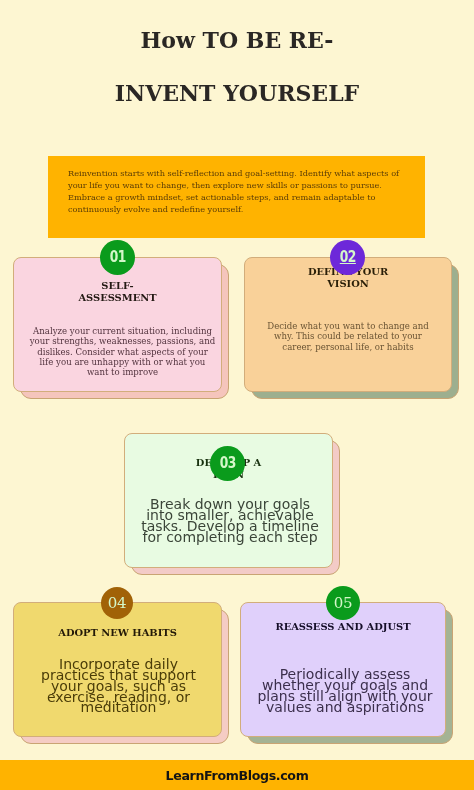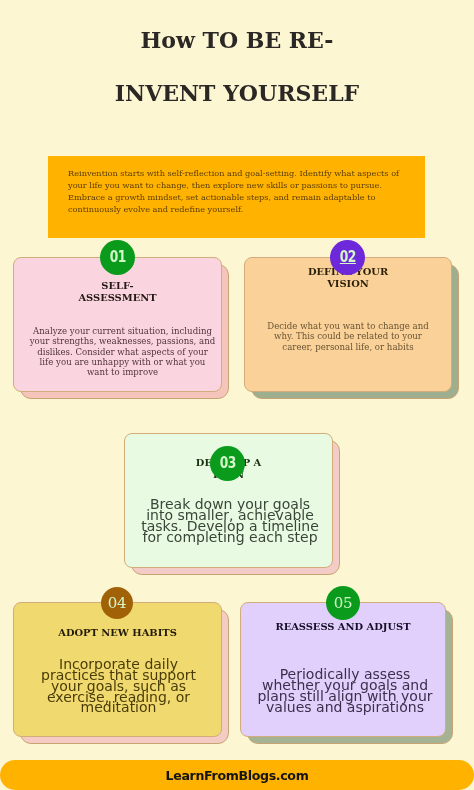--- a/index.html
+++ b/index.html
@@ -9,21 +9,21 @@
   .intro p{margin:0;position:absolute;left:20px;top:11px;width:337px;font-family:"DejaVu Serif",serif;font-size:8.2px;line-height:12px;color:#4a3a10;}
   .card-wrap{position:absolute;}
   .shadow{position:absolute;left:7px;top:7px;right:-7px;bottom:-7px;border-radius:11px;box-sizing:border-box;border:1px solid #C9A473;}
   .card{position:absolute;left:0;top:0;right:0;bottom:0;border-radius:8px;box-sizing:border-box;border:1px solid #D2AD7B;overflow:hidden;}
   .badge{position:absolute;width:35px;height:35px;border-radius:50%;background:#12A021;color:#cdf2c4;display:flex;align-items:center;justify-content:center;z-index:6;}
   .badge span{font-family:"DejaVu Sans",sans-serif;font-weight:bold;font-size:15px;letter-spacing:-0.6px;display:block;transform:scaleX(.82);line-height:1;position:relative;top:-0.5px;}
   .badge.serif span{font-family:"DejaVu Serif",serif;font-weight:normal;font-size:15px;letter-spacing:-0.2px;transform:none;top:0;}
   .ctitle{position:absolute;left:0;right:0;font-family:"DejaVu Serif",serif;font-weight:bold;font-size:9.9px;line-height:12.4px;text-align:center;color:#241a14;letter-spacing:0px;}
   .cbody{position:absolute;font-family:"DejaVu Serif",serif;font-size:8.6px;line-height:10.3px;text-align:center;color:#4a3340;}
   .cbody.sans{font-family:"DejaVu Sans",sans-serif;font-size:14px;line-height:10.85px;color:#2c2431;}
-  .footer{position:absolute;left:0;bottom:0;width:474px;height:30px;background:#FFB300;display:flex;align-items:center;justify-content:center;border-radius:15px;}
+  .footer{position:absolute;left:0;bottom:0;width:474px;height:30px;background:#FFB300;display:flex;align-items:center;justify-content:center;}
   .footer span{font-family:"DejaVu Sans",sans-serif;font-weight:bold;font-size:12.6px;letter-spacing:-0.35px;color:#141414;position:relative;top:0.5px;}
 </style>
 </head>
 <body style="background: rgb(253, 246, 210);">
 
 <div class="title" style="color: rgb(42, 39, 36);">
   <div>How TO BE RE-</div>
   <div>INVENT YOURSELF</div>
 </div>
 

